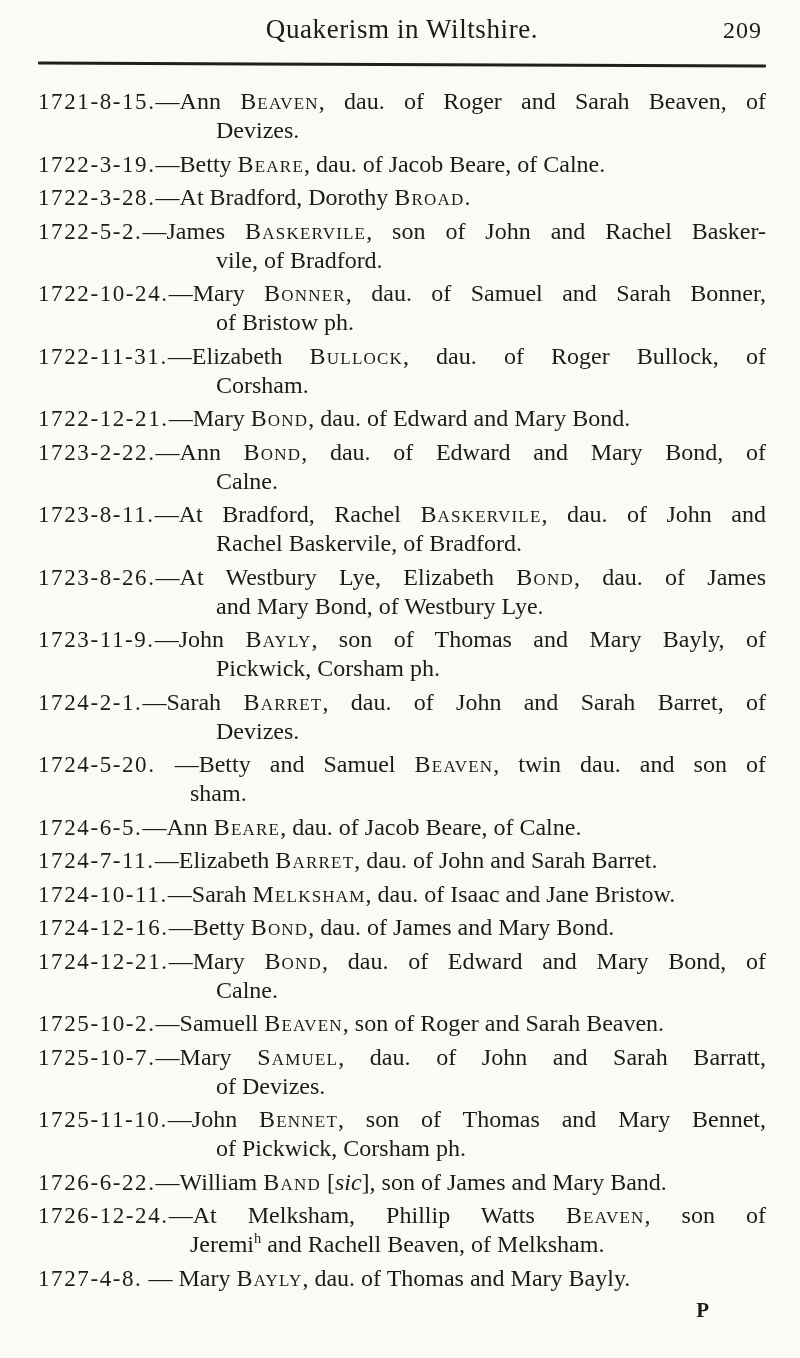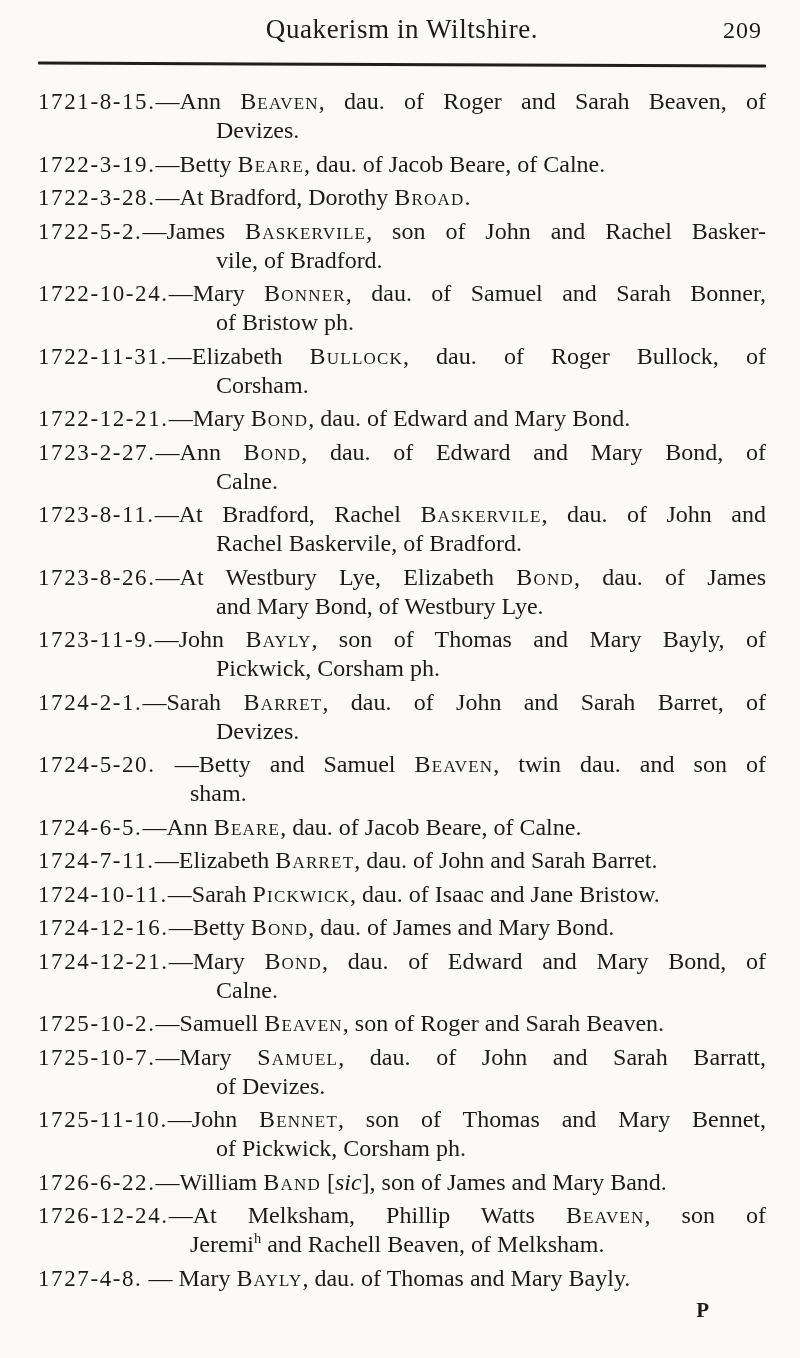--- a/index.html
+++ b/index.html
@@ -116,21 +116,21 @@
         <div class="line cont">of Bristow ph.</div>
       </div>
       <div class="entry">
         <div class="line j"><span class="date">1722-11-31.</span>—Elizabeth <span class="sc">Bullock</span>, dau. of Roger Bullock, of</div>
         <div class="line cont">Corsham.</div>
       </div>
       <div class="entry">
         <div class="line"><span class="date">1722-12-21.</span>—Mary <span class="sc">Bond</span>, dau. of Edward and Mary Bond.</div>
       </div>
       <div class="entry">
-        <div class="line j"><span class="date">1723-2-27.</span>—Ann <span class="sc">Bond</span>, dau. of Edward and Mary Bond, of</div>
+        <div class="line j"><span class="date">1723-2-22.</span>—Ann <span class="sc">Bond</span>, dau. of Edward and Mary Bond, of</div>
         <div class="line cont">Calne.</div>
       </div>
       <div class="entry">
         <div class="line j"><span class="date">1723-8-11.</span>—At Bradford, Rachel <span class="sc">Baskervile</span>, dau. of John and</div>
         <div class="line cont">Rachel Baskervile, of Bradford.</div>
       </div>
       <div class="entry">
         <div class="line j"><span class="date">1723-8-26.</span>—At Westbury Lye, Elizabeth <span class="sc">Bond</span>, dau. of James</div>
         <div class="line cont">and Mary Bond, of Westbury Lye.</div>
       </div>
@@ -146,21 +146,21 @@
         <div class="line j"><span class="date">1724-5-20.</span> —Betty and Samuel <span class="sc">Beaven</span>, twin dau. and son of</div>
         <div class="line cont tight">sham.</div>
       </div>
       <div class="entry">
         <div class="line"><span class="date">1724-6-5.</span>—Ann <span class="sc">Beare</span>, dau. of Jacob Beare, of Calne.</div>
       </div>
       <div class="entry">
         <div class="line"><span class="date">1724-7-11.</span>—Elizabeth <span class="sc">Barret</span>, dau. of John and Sarah Barret.</div>
       </div>
       <div class="entry">
-        <div class="line"><span class="date">1724-10-11.</span>—Sarah <span class="sc">Pickwick</span>, dau. of Isaac and Jane Bristow.</div>
+        <div class="line"><span class="date">1724-10-11.</span>—Sarah <span class="sc">Melksham</span>, dau. of Isaac and Jane Bristow.</div>
       </div>
       <div class="entry">
         <div class="line"><span class="date">1724-12-16.</span>—Betty <span class="sc">Bond</span>, dau. of James and Mary Bond.</div>
       </div>
       <div class="entry">
         <div class="line j"><span class="date">1724-12-21.</span>—Mary <span class="sc">Bond</span>, dau. of Edward and Mary Bond, of</div>
         <div class="line cont">Calne.</div>
       </div>
       <div class="entry">
         <div class="line"><span class="date">1725-10-2.</span>—Samuell <span class="sc">Beaven</span>, son of Roger and Sarah Beaven.</div>

